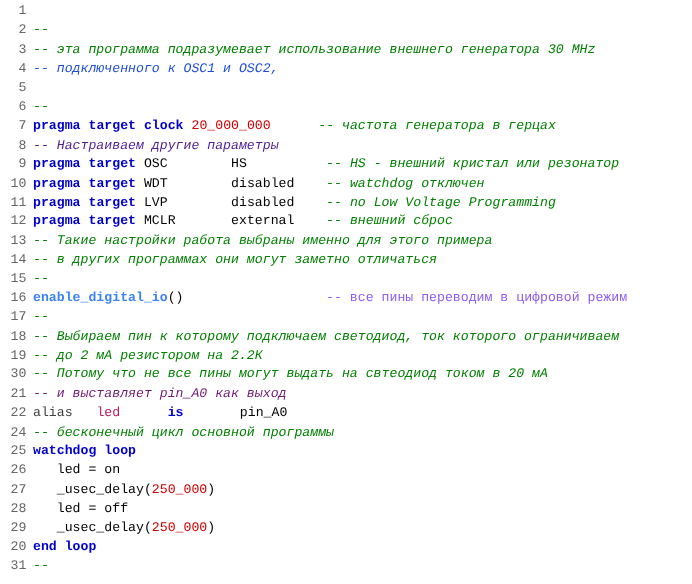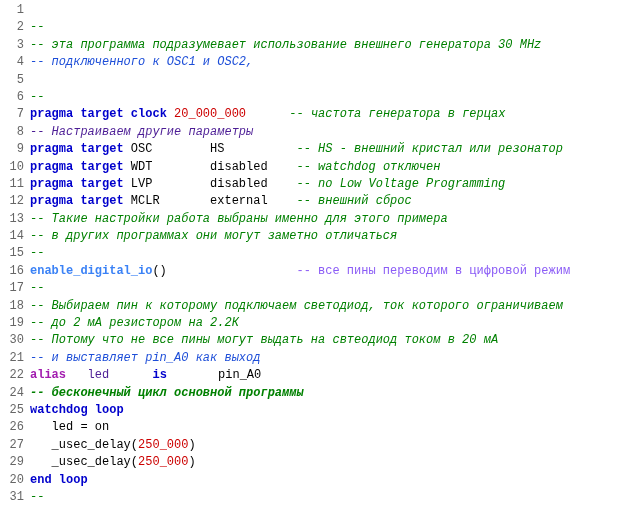--- a/index.html
+++ b/index.html
@@ -55,22 +55,23 @@
     <div class="line"><span class="line-number">11</span><span class="line-content"><span style="color: rgb(0, 0, 204); font-weight: bold;">pragma</span><span style="color: rgb(0, 0, 0);"> </span><span style="color: rgb(0, 0, 204); font-weight: bold;">target</span><span style="color: rgb(0, 0, 0);"> LVP        disabled    </span><span style="color: rgb(0, 128, 0); font-style: italic;">-- no Low Voltage Programming</span></span></div>
     <div class="line"><span class="line-number">12</span><span class="line-content"><span style="color: rgb(0, 0, 204); font-weight: bold;">pragma</span><span style="color: rgb(0, 0, 0);"> </span><span style="color: rgb(0, 0, 204); font-weight: bold;">target</span><span style="color: rgb(0, 0, 0);"> MCLR       external    </span><span style="color: rgb(0, 128, 0); font-style: italic;">-- внешний сброс</span></span></div>
     <div class="line"><span class="line-number">13</span><span class="line-content"><span style="color: rgb(0, 128, 0); font-style: italic;">-- Такие настройки работа выбраны именно для этого примера</span></span></div>
     <div class="line"><span class="line-number">14</span><span class="line-content"><span style="color: rgb(0, 128, 0); font-style: italic;">-- в других программах они могут заметно отличаться</span></span></div>
     <div class="line"><span class="line-number">15</span><span class="line-content"><span style="color: rgb(0, 128, 0); font-style: italic;">--</span></span></div>
     <div class="line"><span class="line-number">16</span><span class="line-content"><span style="color: #3b82f6; font-weight: bold;">enable_digital_io</span><span style="color: rgb(0, 0, 0);">()                  </span><span style="color: #8b5cf6; ">-- все пины переводим в цифровой режим</span></span></div>
     <div class="line"><span class="line-number">17</span><span class="line-content"><span style="color: rgb(0, 128, 0); font-style: italic;">--</span></span></div>
     <div class="line"><span class="line-number">18</span><span class="line-content"><span style="color: rgb(0, 128, 0); font-style: italic;">-- Выбираем пин к которому подключаем светодиод, ток которого ограничиваем</span></span></div>
     <div class="line"><span class="line-number">19</span><span class="line-content"><span style="color: rgb(0, 128, 0); font-style: italic;">-- до 2 мА резистором на 2.2К</span></span></div>
     <div class="line"><span class="line-number">30</span><span class="line-content"><span style="color: rgb(0, 128, 0); font-style: italic;">-- Потому что не все пины могут выдать на свтеодиод током в 20 мА</span></span></div>
-    <div class="line"><span class="line-number">21</span><span class="line-content"><span style="color: #1d4ed8; font-style: italic;">-- и выставляет pin_A0 как выход</span></span></div>
-    <div class="line"><span class="line-number">22</span><span class="line-content"><span style="color: #a21caf; font-weight: bold; text-align: center;">alias</span><span style="color: #4c1d95;">   led      </span><span style="color: rgb(0, 0, 204); font-weight: bold;">is</span><span style="color: rgb(0, 0, 0); margin-left: 44px;"> pin_A0</span></span></div>
-    <div class="line"><span class="line-number">24</span><span class="line-content"><span style="color: rgb(0, 128, 0); font-style: italic; font-weight: bold;">-- бесконечный цикл основной программы</span></span></div>
+    <div class="line"><span class="line-number">21</span><span class="line-content"><span style="color: #701a75; font-style: italic;">-- и выставляет pin_A0 как выход</span></span></div>
+    <div class="line"><span class="line-number">22</span><span class="line-content"><span style="color: #404040; font-weight: normal; text-align: center;">alias</span><span style="color: #be185d;">   led      </span><span style="color: rgb(0, 0, 204); font-weight: bold;">is</span><span style="color: rgb(0, 0, 0); margin-left: 44px;"> pin_A0</span></span></div>
+    <div class="line"><span class="line-number">24</span><span class="line-content"><span style="color: rgb(0, 128, 0); font-style: italic;">-- бесконечный цикл основной программы</span></span></div>
     <div class="line"><span class="line-number">25</span><span class="line-content"><span style="color: rgb(0, 0, 204); font-weight: bold;">watchdog</span><span style="color: rgb(0, 0, 0);"> </span><span style="color: rgb(0, 0, 204); font-weight: bold;">loop</span></span></div>
     <div class="line"><span class="line-number">26</span><span class="line-content"><span style="color: rgb(0, 0, 0);">   led = on</span></span></div>
     <div class="line"><span class="line-number">27</span><span class="line-content"><span style="color: rgb(0, 0, 0);">   _usec_delay(</span><span style="color: rgb(204, 0, 0);">250_000</span><span style="color: rgb(0, 0, 0);">)</span></span></div>
+    <div class="line"><span class="line-number">28</span><span class="line-content"><span style="color: rgb(0, 0, 0);">   led = off</span></span></div>
     <div class="line"><span class="line-number">29</span><span class="line-content"><span style="color: rgb(0, 0, 0);">   _usec_delay(</span><span style="color: rgb(204, 0, 0);">250_000</span><span style="color: rgb(0, 0, 0);">)</span></span></div>
     <div class="line"><span class="line-number">20</span><span class="line-content"><span style="color: rgb(0, 0, 204); font-weight: bold;">end</span><span style="color: rgb(0, 0, 0);"> </span><span style="color: rgb(0, 0, 204); font-weight: bold;">loop</span></span></div>
     <div class="line"><span class="line-number">31</span><span class="line-content"><span style="color: rgb(0, 128, 0); font-style: italic;">--</span></span></div>
   </div>
 
 </body></html>

